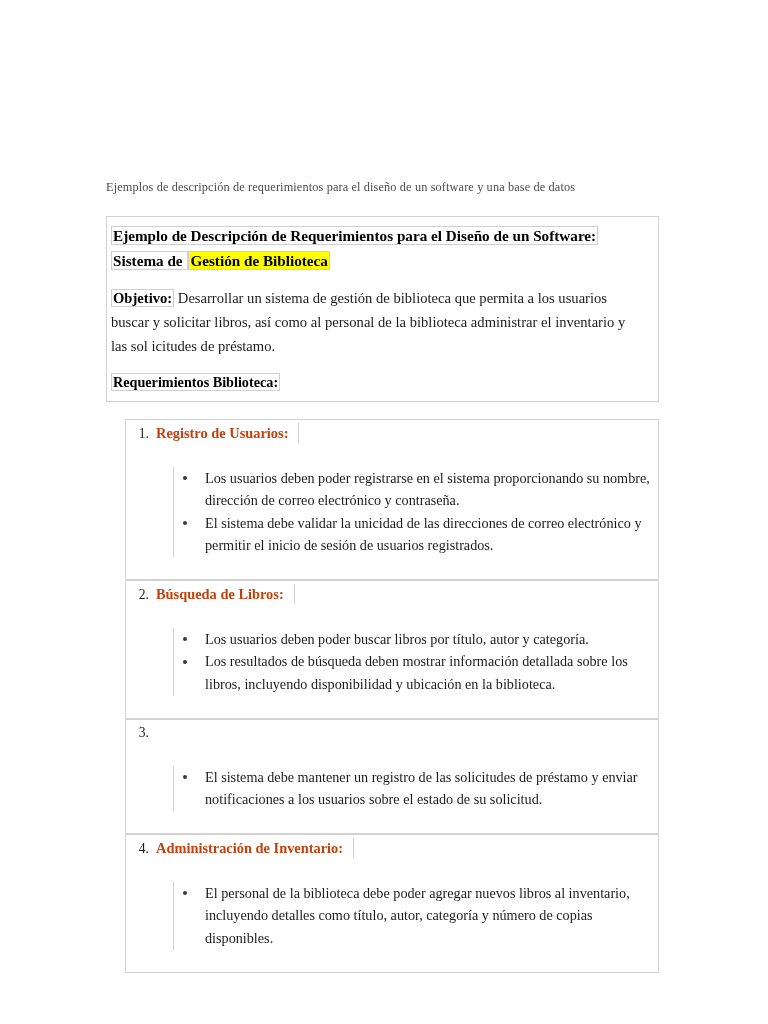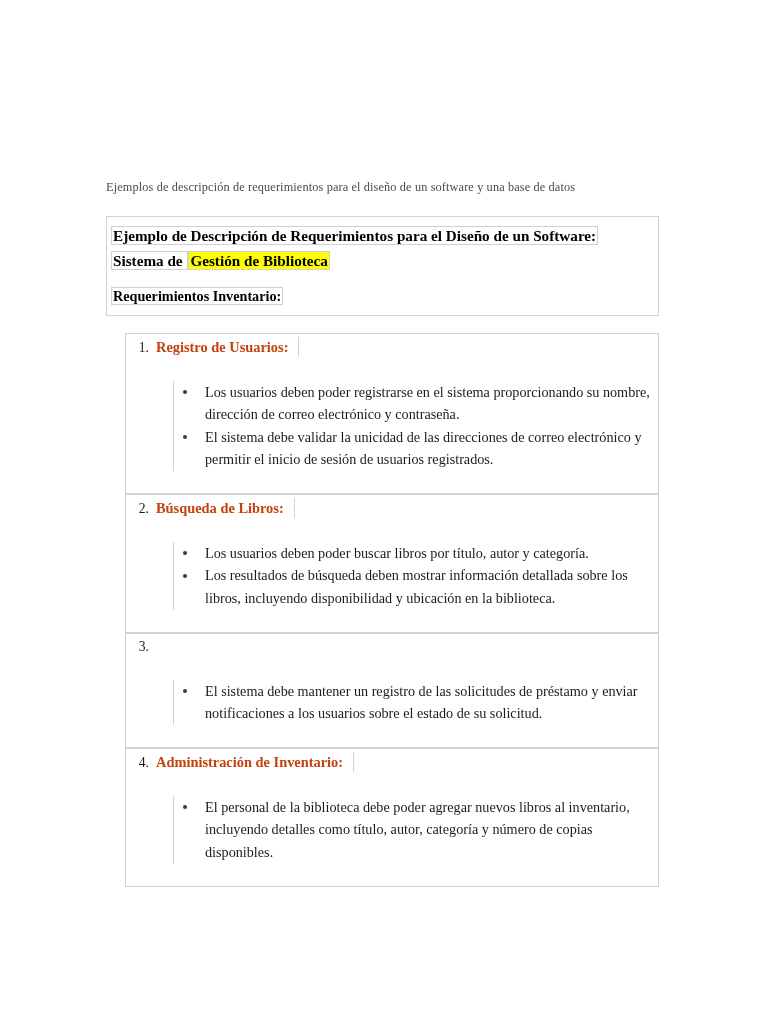--- a/index.html
+++ b/index.html
@@ -180,23 +180,26 @@
 <div class="page">
   <div class="doc-body">
 
     <p class="intro">Ejemplos de descripción de requerimientos para el diseño de un software y una base de datos</p>
 
     <div class="framed-block">
       <p class="title">
         <span class="inline-box">Ejemplo de Descripción de Requerimientos para el Diseño de un Software: Sistema de </span><span class="hl inline-box">Gestión de Biblioteca</span>
       </p>
 
+      <p class="objetivo">
+        <b class="inline-box">Objetivo:</b><span> Desarrollar un sistema de gestión de biblioteca que permita a los usuarios buscar y solicitar libros, así como al personal de la biblioteca administrar el inventario y las sol icitudes de préstamo.</span>
+      </p>
 
       <p class="reqs-head">
-        <span class="inline-box">Requerimientos Inventario:</span>
+        <span class="inline-box">Requerimientos Biblioteca:</span>
       </p>
     </div>
 
     <div class="sections">
 
       <div class="section">
         <div class="sec-head">
           <span class="sec-num">1.</span>
           <span class="sec-title">Registro de Usuarios:</span>
         </div>

